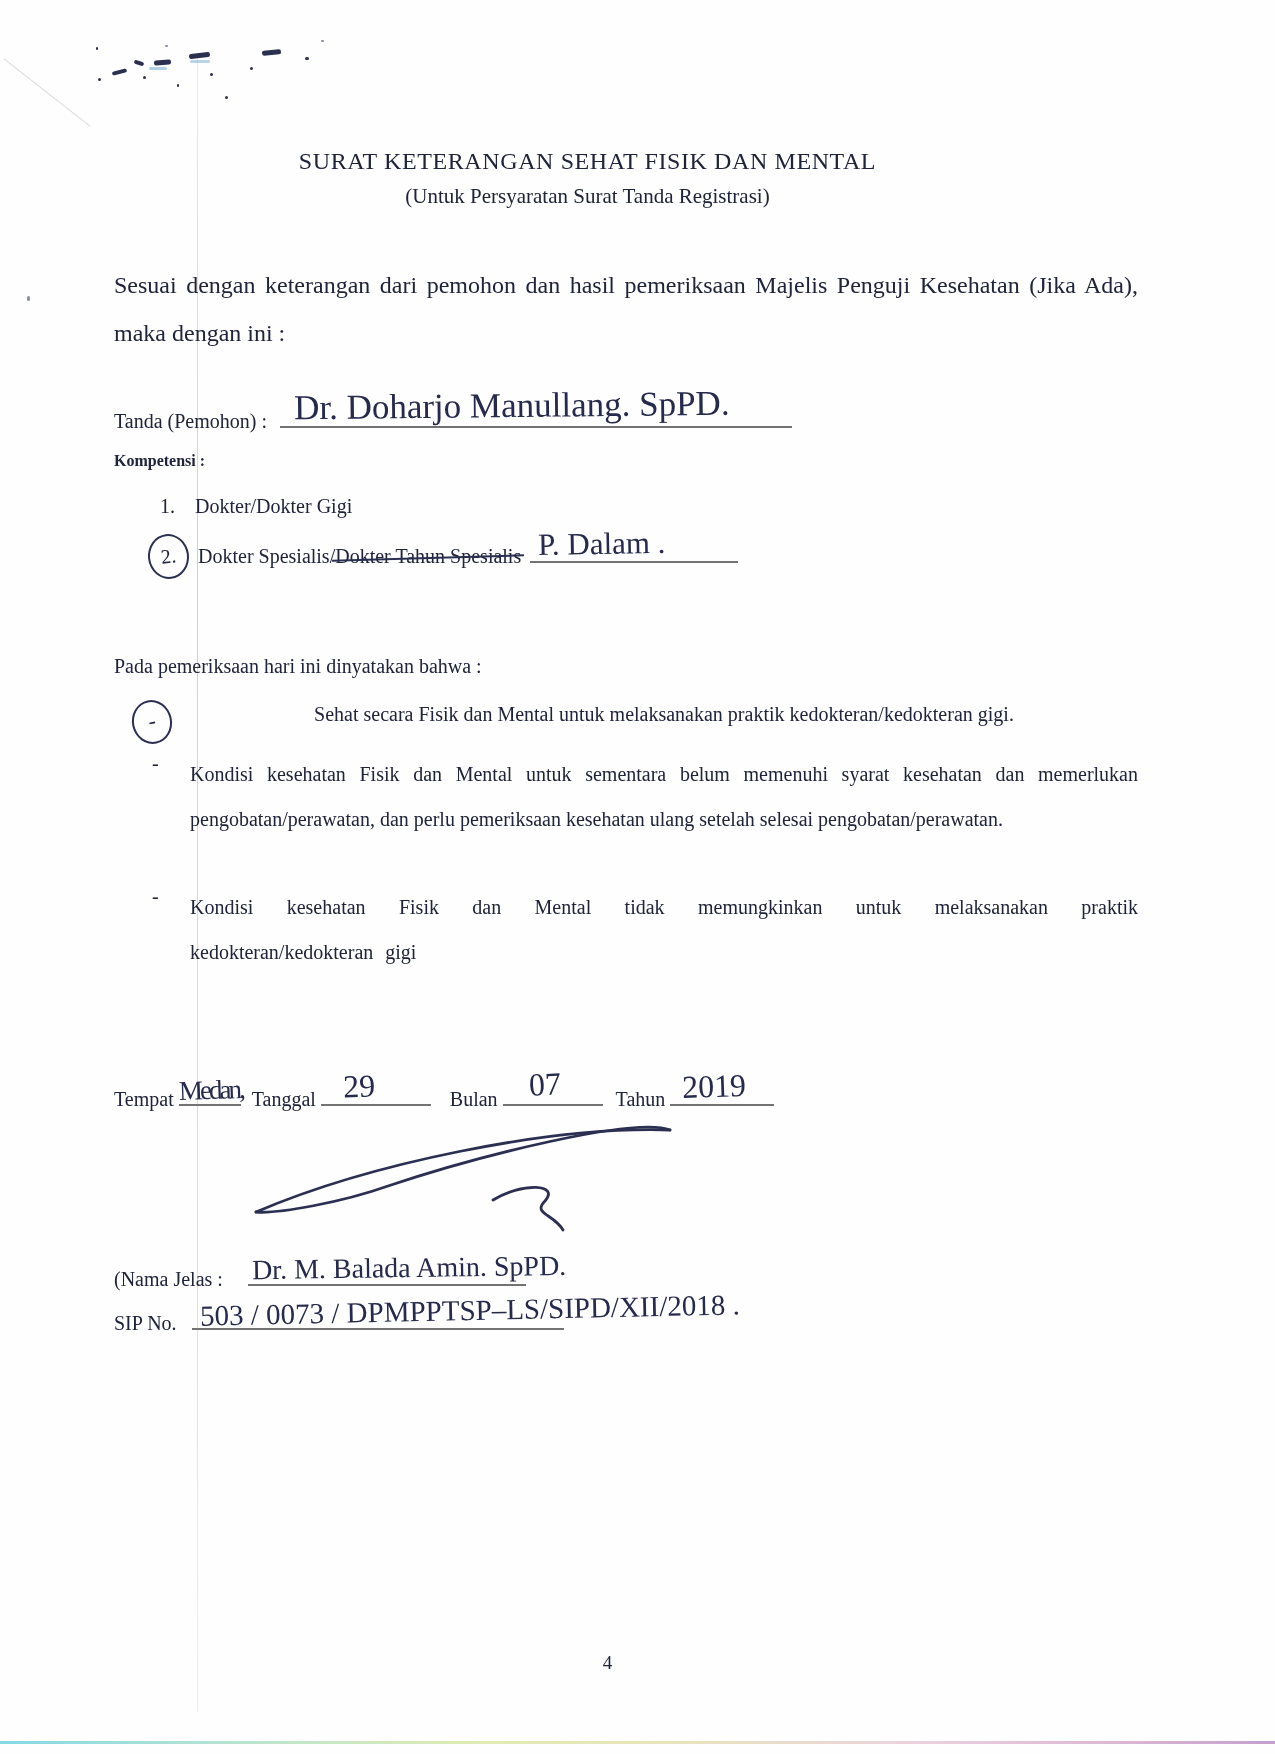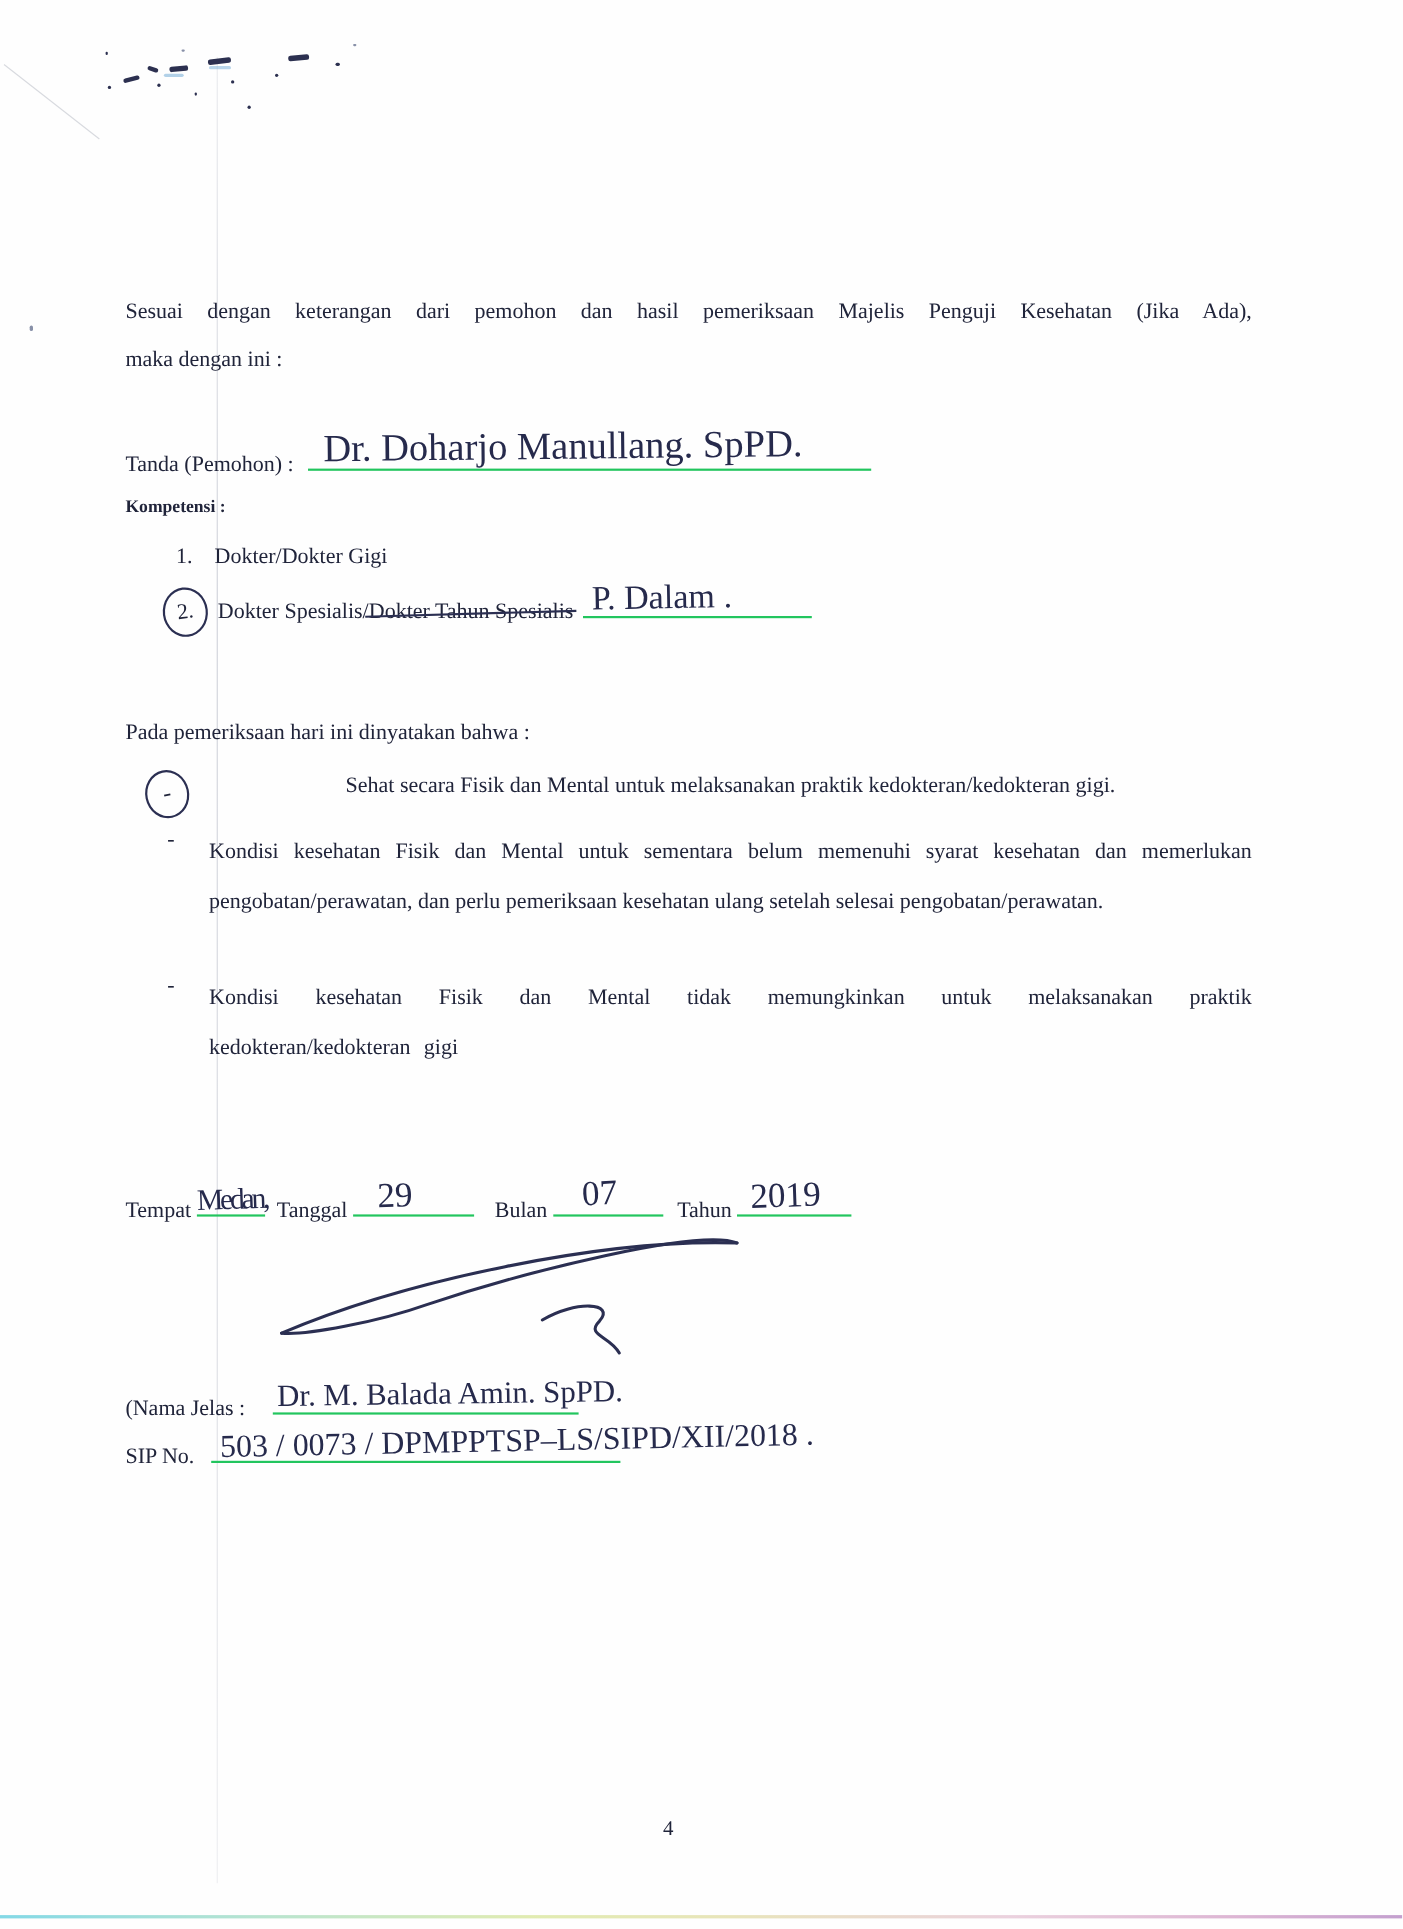--- a/index.html
+++ b/index.html
@@ -38,29 +38,29 @@
     position: absolute; left: -8px; top: 92px;
     width: 110px; height: 1px; background: #d8dadf;
     transform: rotate(38deg);
   }
 
   
   .title-block { position: absolute; left: 75px; top: 148px; width: 1025px; text-align: center; }
   .title-line1 { font-size: 24px; letter-spacing: .6px; }
   .title-line2 { font-size: 21px; margin-top: 9px; }
 
-  .intro { position: absolute; left: 114px; top: 272px; width: 1024px; font-size: 20px; }
+  .intro { position: absolute; left: 114px; top: 272px; width: 1024px; font-size: 24px; }
   .intro .l1 { text-align: justify; text-align-last: justify; }
   .intro .l2 { margin-top: 21px; }
 
   .row { position: absolute; left: 114px; font-size: 20px; white-space: nowrap; }
 
   .blank {
     display: inline-block;
-    border-bottom: 2px solid #22c55e;
+    border-bottom: 2px solid #737373;
     position: relative;
     vertical-align: baseline;
     height: 24px;
   }
 
   
   .hw {
     font-family: cursive;
     color: #262a4c;
     white-space: nowrap;
@@ -132,20 +132,24 @@
     <div class="smudge" style="left:210px;top:73px;width:3px;height:3px"></div>
     <div class="smudge" style="left:250px;top:67px;width:3px;height:3px"></div>
     <div class="smudge" style="left:305px;top:57px;width:4px;height:3px"></div>
     <div class="smudge lite" style="left:165px;top:45px;width:3px;height:2px"></div>
     <div class="smudge" style="left:225px;top:96px;width:3px;height:3px"></div>
     <div class="smudge lite" style="left:321px;top:40px;width:3px;height:2px"></div>
     <div class="smudge" style="left:96px;top:47px;width:2px;height:3px"></div>
     <div class="smudge lite" style="left:27px;top:296px;width:3px;height:5px"></div>
   </div>
 
+  <div class="title-block">
+    <div class="title-line1">SURAT KETERANGAN SEHAT FISIK DAN MENTAL</div>
+    <div class="title-line2">(Untuk Persyaratan Surat Tanda Registrasi)</div>
+  </div>
 
   <div class="intro">
     <div class="l1">Sesuai dengan keterangan dari pemohon dan hasil pemeriksaan Majelis Penguji Kesehatan (Jika Ada),</div>
     <div class="l2">maka dengan ini :</div>
   </div>
 
   <div class="row" style="top:404px">
     <span>Tanda (Pemohon) :</span>
     <span class="blank" style="width:512px;margin-left:8px">
       <span class="hw" style="left:14px;bottom:3px;font-size:35px;transform:rotate(-.6deg)">Dr. Doharjo Manullang. SpPD.</span>

